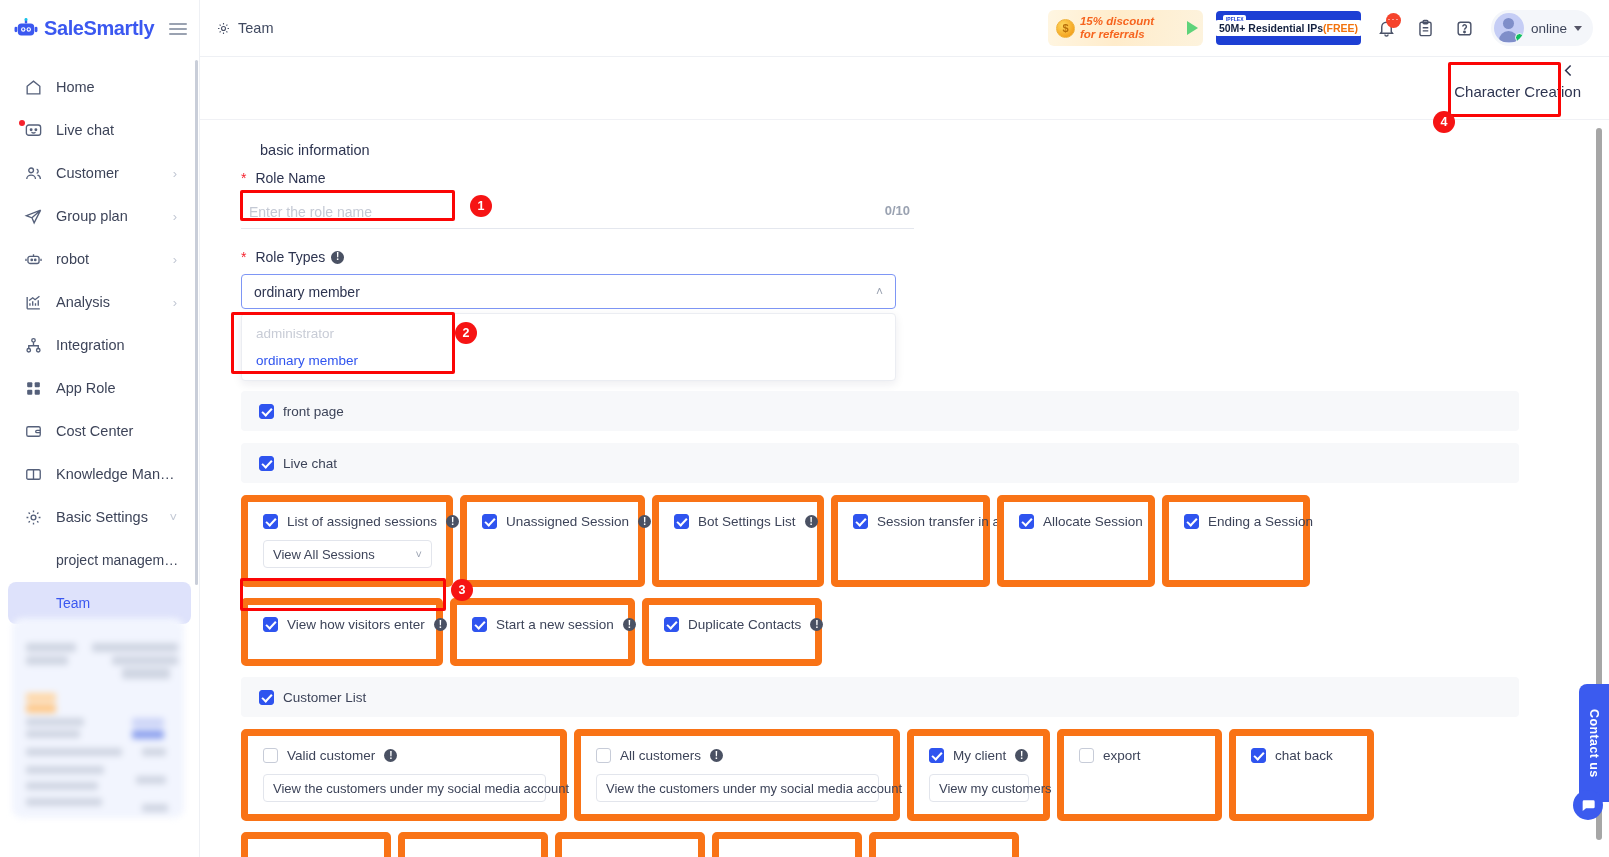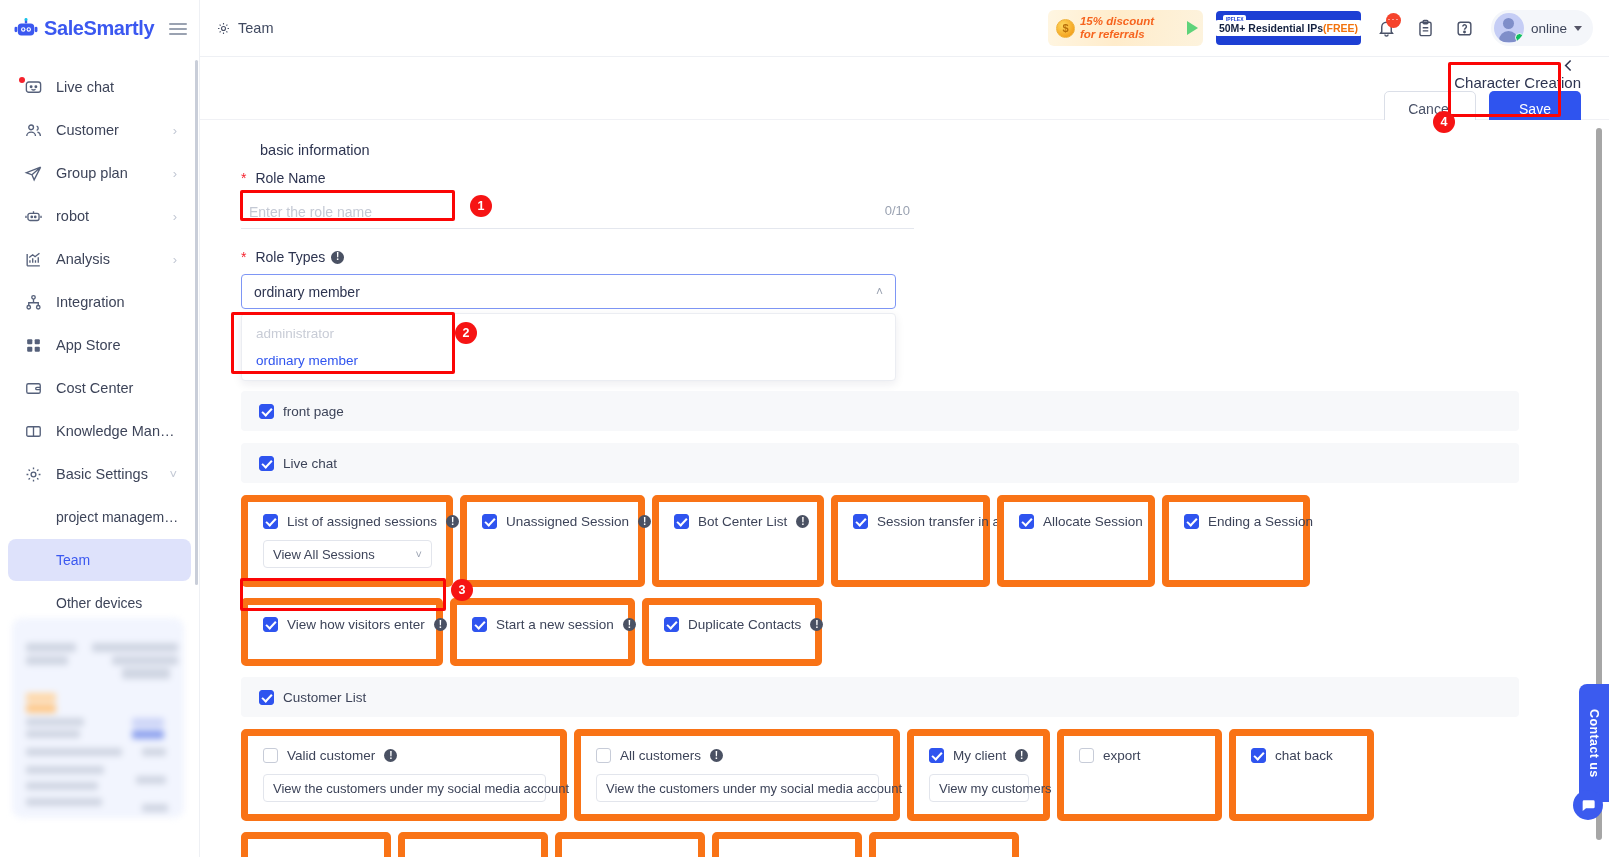--- a/index.html
+++ b/index.html
@@ -156,21 +156,21 @@
     justify-content: center; flex: 0 0 auto; line-height: 1;
   }
 
   .input-row { margin-left: 22px; width: 673px; position: relative; }
   .underline-input {
     width: 673px; height: 34px; border: none; border-bottom: 1px solid #e4e7ee;
     font-size: 14px; color: #2d3450; outline: none; font-family: inherit;
     background: transparent; padding: 0 46px 0 8px;
   }
   .underline-input::placeholder { color: #c4c9d4; }
-  .counter { position: absolute; right: 4px; top: 8px; font-size: 13px; color: #9aa2b1; }
+  .counter { position: absolute; right: 4px; top: 8px; font-size: 13px; color: #9aa2b1; font-weight: bold; }
 
   .select-box {
     margin-left: 22px; width: 655px; height: 35px; border: 1px solid #7e96f5;
     border-radius: 4px; display: flex; align-items: center; padding: 0 12px;
     font-size: 14px; color: #2d3450; background: #fff; cursor: pointer;
   }
   .select-box .arr { margin-left: auto; color: #9aa2b1; font-size: 12px; }
 
   .dropdown {
     margin-left: 22px; margin-top: 4px; width: 655px;
@@ -258,20 +258,26 @@
     <div class="brand-name">SaleSmartly</div>
     <div class="brand-burger">
       <div></div>
         <div></div>
         <div></div>
     </div>
   </div>
 
   <div class="nav">
 
+    <div class="nav-item">
+      <svg class="ic" viewBox="0 0 24 24" fill="none" stroke="currentColor" stroke-width="1.7">
+          <path d="M4 10.5 12 4l8 6.5V20H4z"></path>
+        </svg>
+      <span class="lbl">Home</span>
+    </div>
 
     <div class="nav-item">
       <div class="reddot"></div>
       <svg class="ic" viewBox="0 0 24 24" fill="none" stroke="currentColor" stroke-width="1.7">
           <rect x="3" y="5" width="18" height="13" rx="3"></rect>
           <circle cx="9" cy="11" r="1" fill="currentColor"></circle>
           <circle cx="15" cy="11" r="1" fill="currentColor"></circle>
           <path d="M9.5 14.2c1.4 1.1 3.6 1.1 5 0"></path>
         </svg>
       <span class="lbl">Live chat</span>
@@ -326,21 +332,21 @@
       <span class="lbl">Integration</span>
     </div>
 
     <div class="nav-item">
       <svg class="ic" viewBox="0 0 24 24" fill="currentColor">
           <rect x="4" y="4" width="6.5" height="6.5" rx="1.3"></rect>
           <rect x="13.5" y="4" width="6.5" height="6.5" rx="1.3"></rect>
           <rect x="4" y="13.5" width="6.5" height="6.5" rx="1.3"></rect>
           <rect x="13.5" y="13.5" width="6.5" height="6.5" rx="1.3"></rect>
         </svg>
-      <span class="lbl">App Store</span>
+      <span class="lbl">App Role</span>
     </div>
 
     <div class="nav-item">
       <svg class="ic" viewBox="0 0 24 24" fill="none" stroke="currentColor" stroke-width="1.7">
           <rect x="3.5" y="6" width="17" height="12" rx="2"></rect>
           <path d="M20.5 10.5h-4.2a1.5 1.5 0 000 3h4.2"></path>
         </svg>
       <span class="lbl">Cost Center</span>
     </div>
 
@@ -458,24 +464,20 @@
   </div>
 </div>
 
 <div id="pagehead">
   <div class="backbtn">
     <svg width="17" height="17" viewBox="0 0 24 24" fill="none" stroke="#2d3450" stroke-width="2.2">
         <path d="M15 5 8 12l7 7"></path>
       </svg>
   </div>
   <div class="pagetitle">Character Creation</div>
-  <div class="headbtns">
-    <button class="btn-ghost">Cancel</button>
-    <button class="btn-primary">Save</button>
-  </div>
 </div>
 
 <div id="content">
 
   <div class="sect-title">basic information</div>
 
   <div class="field-label">
     <span class="req">*</span>
     <span>Role Name</span>
   </div>
@@ -530,21 +532,21 @@
       <div class="perm-card" style="width:185px">
         <div class="cb-line">
           <div class="cb on"></div>
           <span class="cb-lbl">Unassigned Session</span>
           <span class="info-ic">!</span>
         </div>
       </div>
       <div class="perm-card" style="width:172px">
         <div class="cb-line">
           <div class="cb on"></div>
-          <span class="cb-lbl">Bot Center List</span>
+          <span class="cb-lbl">Bot Settings List</span>
           <span class="info-ic">!</span>
         </div>
       </div>
       <div class="perm-card" style="width:159px">
         <div class="cb-line">
           <div class="cb on"></div>
           <span class="cb-lbl">Session transfer in and out</span>
         </div>
       </div>
       <div class="perm-card" style="width:158px">

